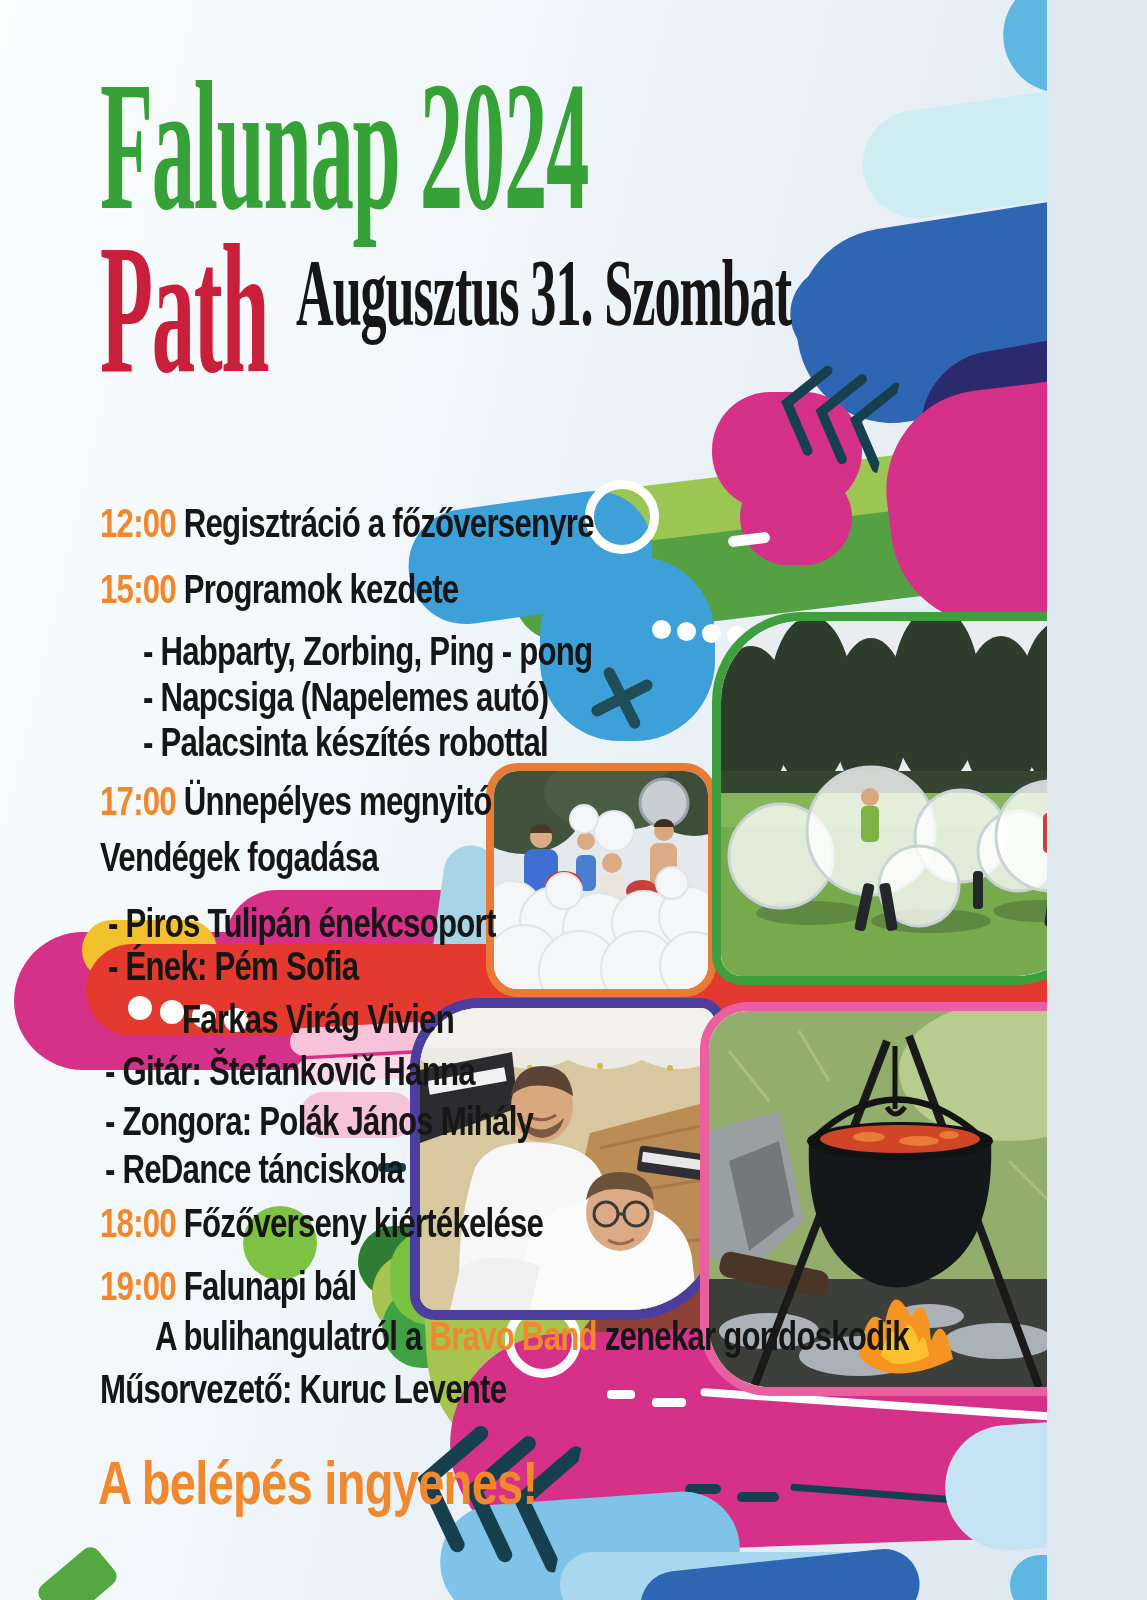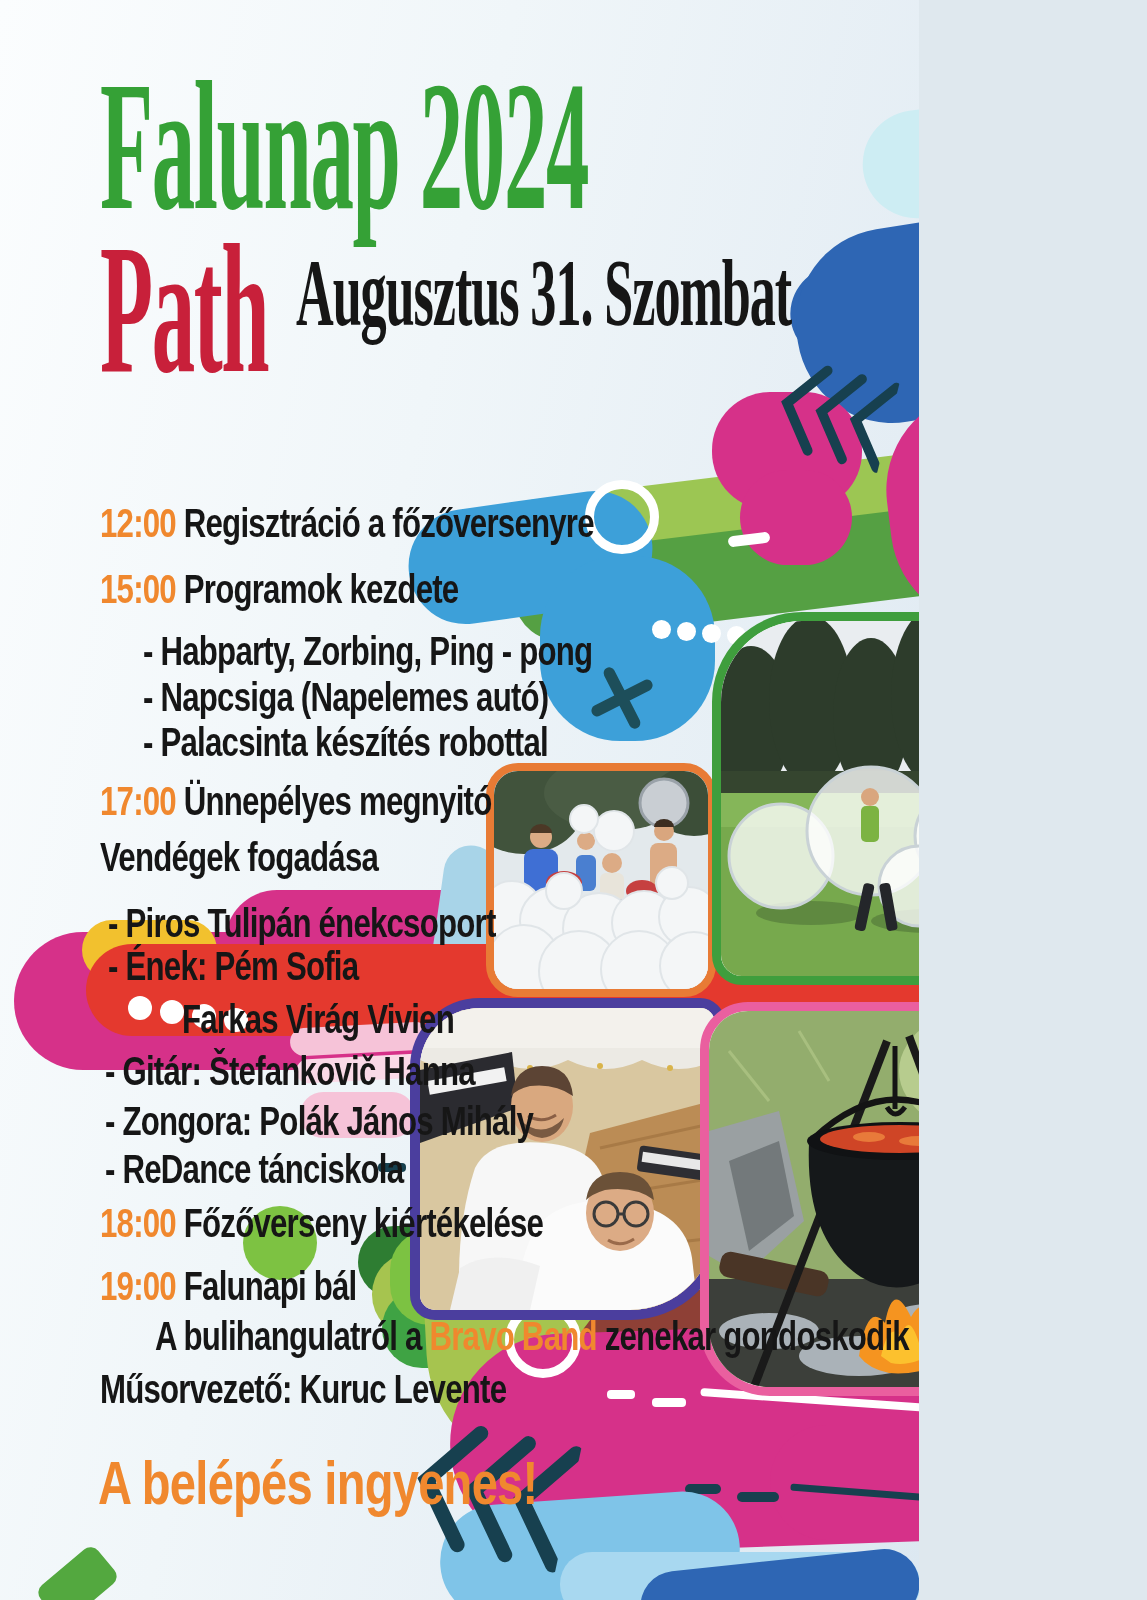--- a/index.html
+++ b/index.html
@@ -1,17 +1,17 @@
 <!DOCTYPE html>
 <html><head>
 <meta charset="utf-8">
 <style>
   html,body{margin:0;padding:0;background:#dfe8ee;}
   .poster{
-    position:relative; width:919px; height:1600px; overflow:hidden;
+    position:relative; width:1047px; height:1600px; overflow:hidden;
     background:linear-gradient(103deg,#fbfdfe 0%,#f0f6f9 40%,#e4edf4 78%,#dce8f1 100%);
     font-family:"Liberation Sans","DejaVu Sans",sans-serif;
   }
   .blob{position:absolute; z-index:1;}
   .blob2{position:absolute; z-index:2;}
   .photo{position:absolute; z-index:3; overflow:hidden; background:#fff;}
   .photo svg{display:block;}
   .txt{position:absolute; z-index:6; white-space:nowrap; line-height:1; color:#161616;}
   .cond-serif{
     font-family:"Liberation Serif","DejaVu Serif",serif; font-weight:700;

